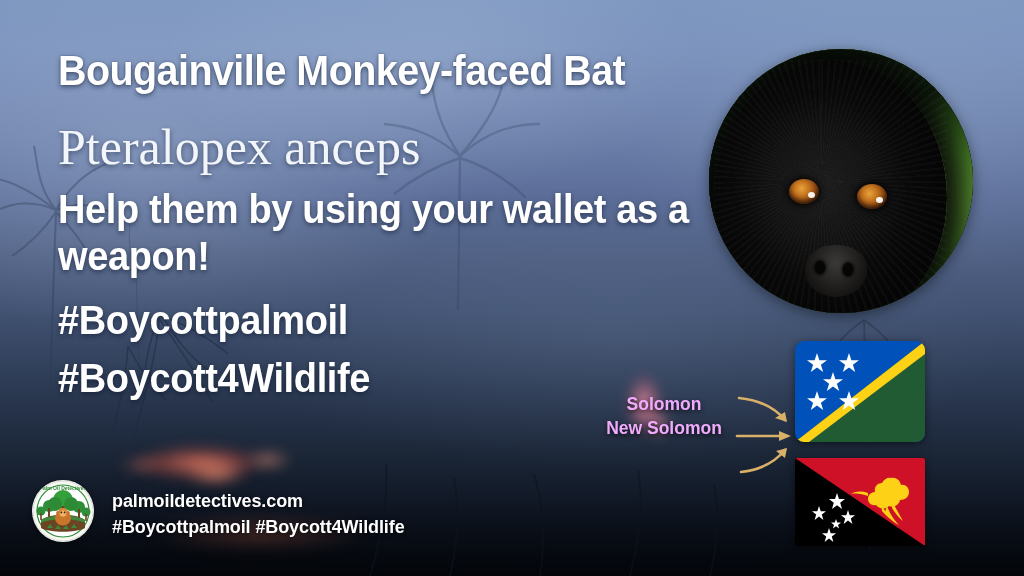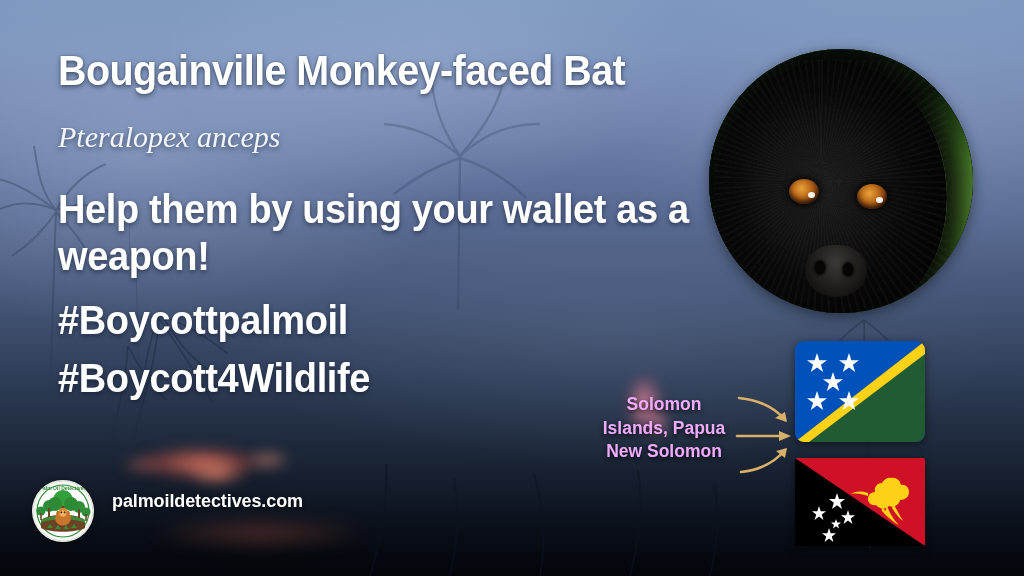--- a/index.html
+++ b/index.html
@@ -84,23 +84,22 @@
     letter-spacing: -0.6px;
     transform: scaleX(.94);
     transform-origin: left top;
     text-shadow: 0 2px 5px rgba(10,20,40,.55), 0 0 2px rgba(10,20,40,.35);
     white-space: nowrap;
   }
   .species {
     position: absolute; left: 58px; top: 122px;
     color: #f2f5fa;
     font-family: "Liberation Serif", serif;
-    font-style: italic;
     font-weight: 400;
-    font-size: 30px;
+    font-size: 50px;
     line-height: 1.0;
     text-shadow: 0 2px 5px rgba(10,20,40,.5);
     white-space: nowrap;
   }
   .appeal {
     position: absolute; left: 58px; top: 186px;
     width: 690px;
     color: #ffffff;
     font-weight: 700;
     font-size: 40px;
@@ -331,21 +330,20 @@
     </div>
     <div class="bat-eye bat-eye-l"></div>
     <div class="bat-eye bat-eye-r"></div>
     <div class="bat-muzzle"></div>
     <div class="nostril nostril-l"></div>
     <div class="nostril nostril-r"></div>
   </div>
 
   <div class="location">
     <div>Solomon</div>
-    <div>Islands, Papua</div>
     <div>New Solomon</div>
   </div>
 
   <div class="arrows">
     <svg width="62" height="86" viewBox="0 0 62 86">
       <g fill="none" stroke="#d8b068" stroke-width="2.6" stroke-linecap="round">
         <path d="M4 6 C24 8 40 16 50 28"></path>
         <path d="M2 44 C22 44 38 44 52 44"></path>
         <path d="M6 80 C24 78 40 70 50 58"></path>
       </g>
@@ -432,15 +430,16 @@
         <path d="M15 48 l3 -4 l3 4 z"></path>
           <path d="M23 49 l3 -4 l3 4 z"></path>
         <path d="M31 49 l3 -4 l3 4 z"></path>
           <path d="M39 48 l3 -4 l3 4 z"></path>
       </g>
     </svg>
   </div>
 
   <div class="footer-text">
     <div>palmoildetectives.com</div>
+    <div>#Boycottpalmoil #Boycott4Wildlife</div>
   </div>
 
 </div>
 
 </body></html>

